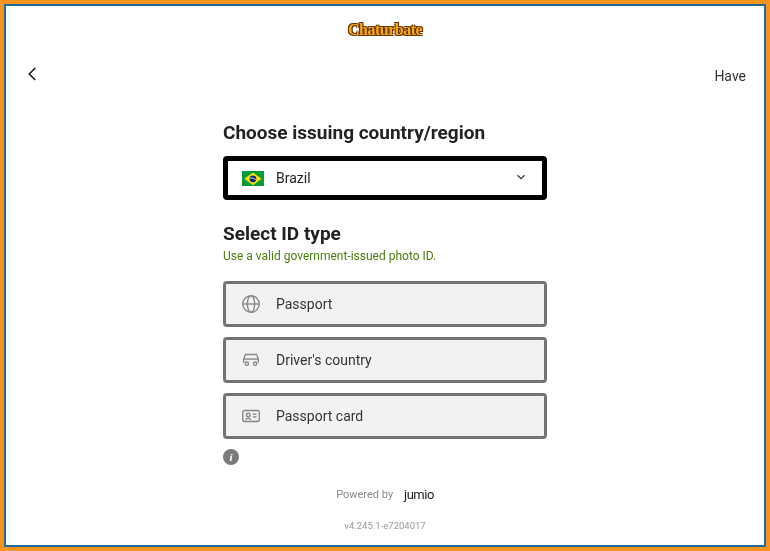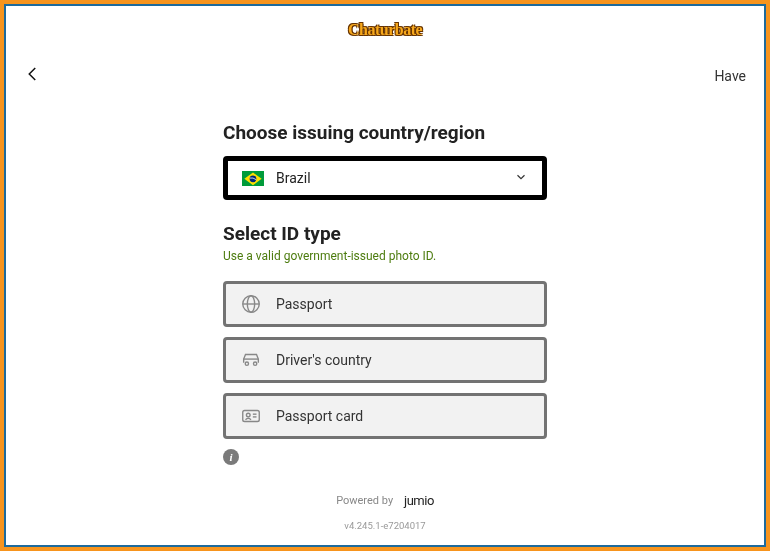--- a/index.html
+++ b/index.html
@@ -153,21 +153,21 @@
   .footer .pb { display:inline-flex; align-items:center; gap:11px; }
   .footer .jumio {
     font-weight: 400;
     font-size: 13px;
     color: #222;
     letter-spacing: -0.5px;
   }
   .footer .ver {
     font-size: 9.5px;
     color: #999;
-    margin-top: 12px;
+    margin-top: 18px;
   }
 </style>
 </head>
 <body>
 
 <div class="outer">
   <div class="inner">
     <div class="header">
       <div class="back-btn">
         <span>

